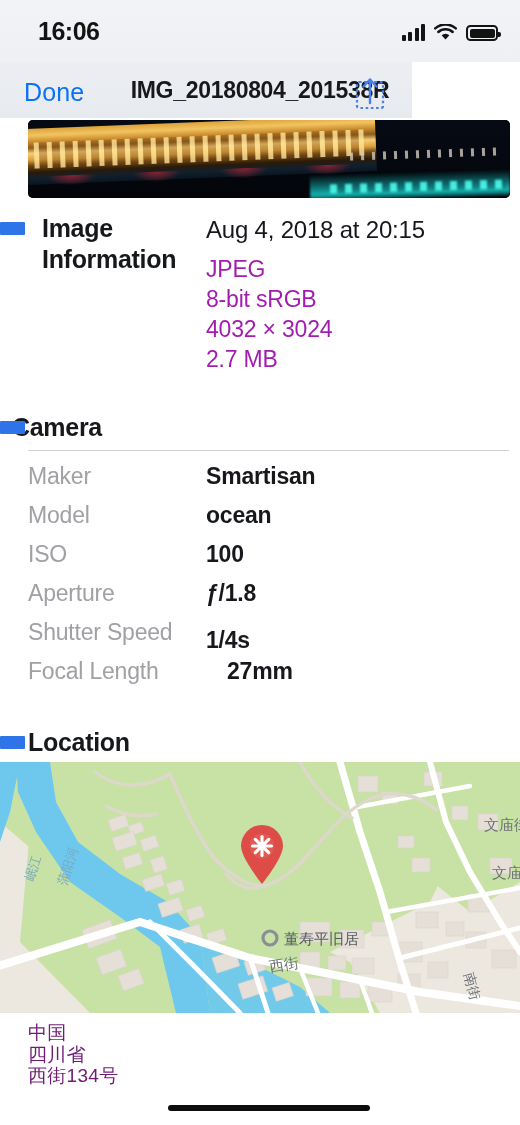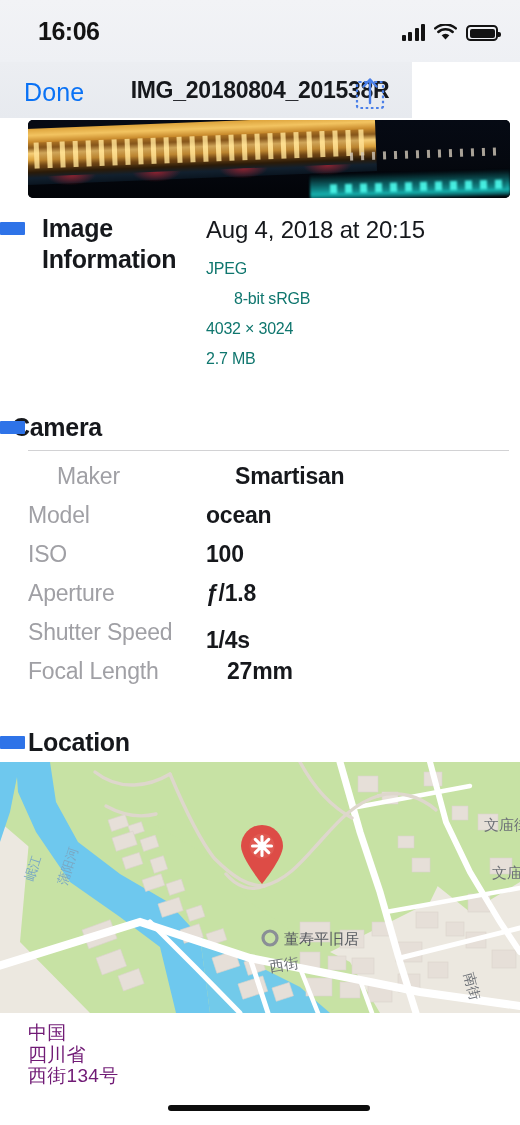--- a/index.html
+++ b/index.html
@@ -118,21 +118,21 @@
     background: #2e73e8; border-radius: 1px;
   }
   .sec-title {
     font-size: 25px; font-weight: bold; color: #16181c; line-height: 31px;
     letter-spacing: -0.3px;
   }
   .divider {
     position: absolute; height: 1px; background: #d2d2d4;
   }
   .val-strong { font-size: 24px; color: #16181c; letter-spacing: -0.2px; }
-  .val-muted  { font-size: 16px; color: #0f766e; letter-spacing: -0.2px; }
+  .val-muted  { font-size: 23px; color: #a21caf; letter-spacing: -0.2px; }
   .row-label  { font-size: 23px; color: #a0a0a5; letter-spacing: -0.2px; }
   .row-value  { font-size: 23px; color: #16181c; font-weight: bold; letter-spacing: -0.2px; }
 
   
   #map {
     position: absolute; left: 0; top: 762px; width: 520px; height: 251px;
     overflow: hidden; background: #e9e6de;
   }
   #map svg { display: block; }
 
@@ -199,35 +199,35 @@
     <span class="marker" style="top:9px;"></span>
     <div style="margin-left:42px;">
       <div class="sec-title">Image</div>
       <div class="sec-title">Information</div>
     </div>
   </div>
 
   <div style="position:absolute; left:206px; top:214px;">
     <div class="val-strong" style="line-height:31px;">Aug 4, 2018 at 20:15</div>
     <div class="val-muted" style="line-height:30px; margin-top:9px;">JPEG</div>
-    <div class="val-muted" style="line-height:30px;margin-left:28px;">8-bit sRGB</div>
+    <div class="val-muted" style="line-height:30px;">8-bit sRGB</div>
     <div class="val-muted" style="line-height:30px;">4032 × 3024</div>
     <div class="val-muted" style="line-height:30px;">2.7 MB</div>
   </div>
 
   <div class="section-head" style="left:0; top:412px; width:200px;">
     <span class="marker" style="top:9px;"></span>
     <div style="margin-left:12px;">
       <div class="sec-title">Camera</div>
     </div>
   </div>
   <div class="divider" style="left:28px; top:450px; width:481px;"></div>
 
   <div id="camera-rows" style="position:absolute; left:0; top:463px; width:520px;">
-      <div style="position: relative; height: 39px; margin-left: 29px;">
+      <div style="position: relative; height: 39px;">
         <span class="row-label" style="position: absolute; left: 28px; top: 0px;">Maker</span>
         <span class="row-value" style="position: absolute; left: 206px; top: 0px;">Smartisan</span>
       </div>
       <div style="position: relative; height: 39px;">
         <span class="row-label" style="position: absolute; left: 28px; top: 0px;">Model</span>
         <span class="row-value" style="position: absolute; left: 206px; top: 0px;">ocean</span>
       </div>
       <div style="position: relative; height: 39px;">
         <span class="row-label" style="position: absolute; left: 28px; top: 0px;">ISO</span>
         <span class="row-value" style="position: absolute; left: 206px; top: 0px;">100</span>

